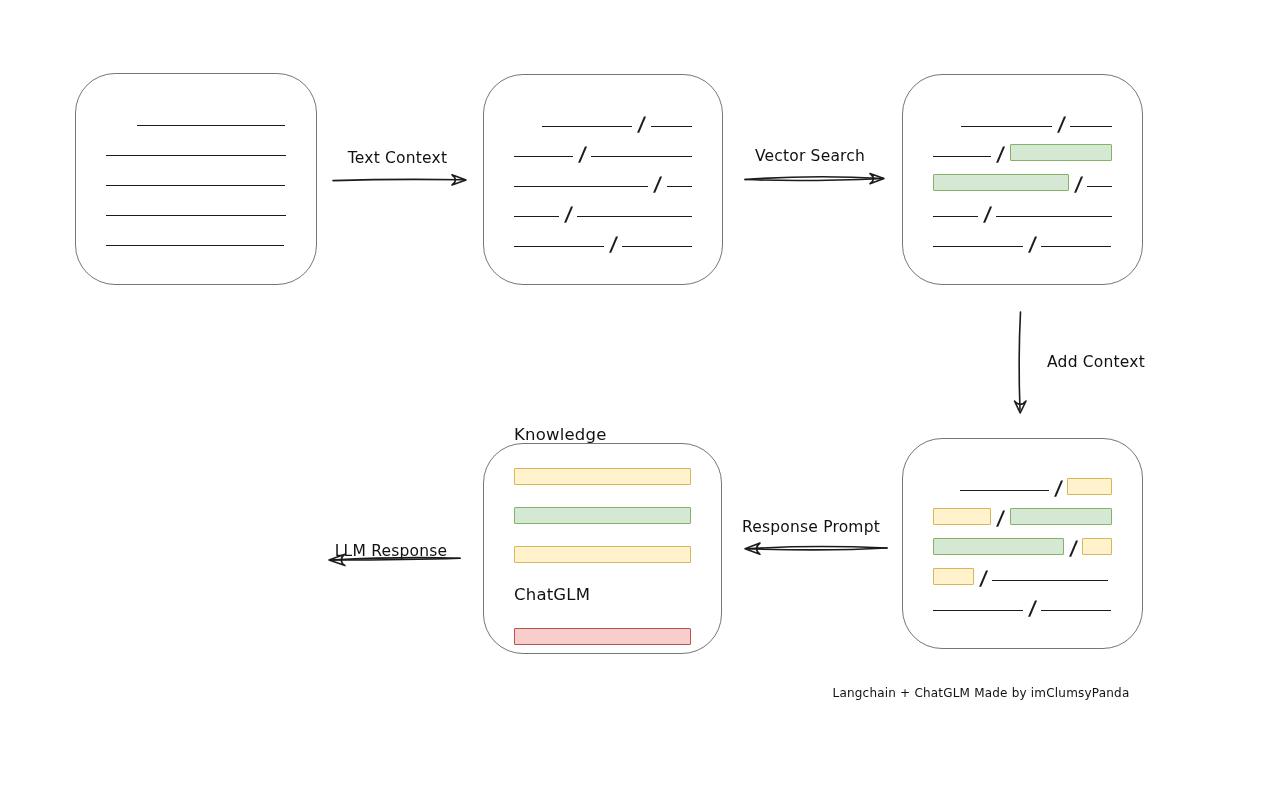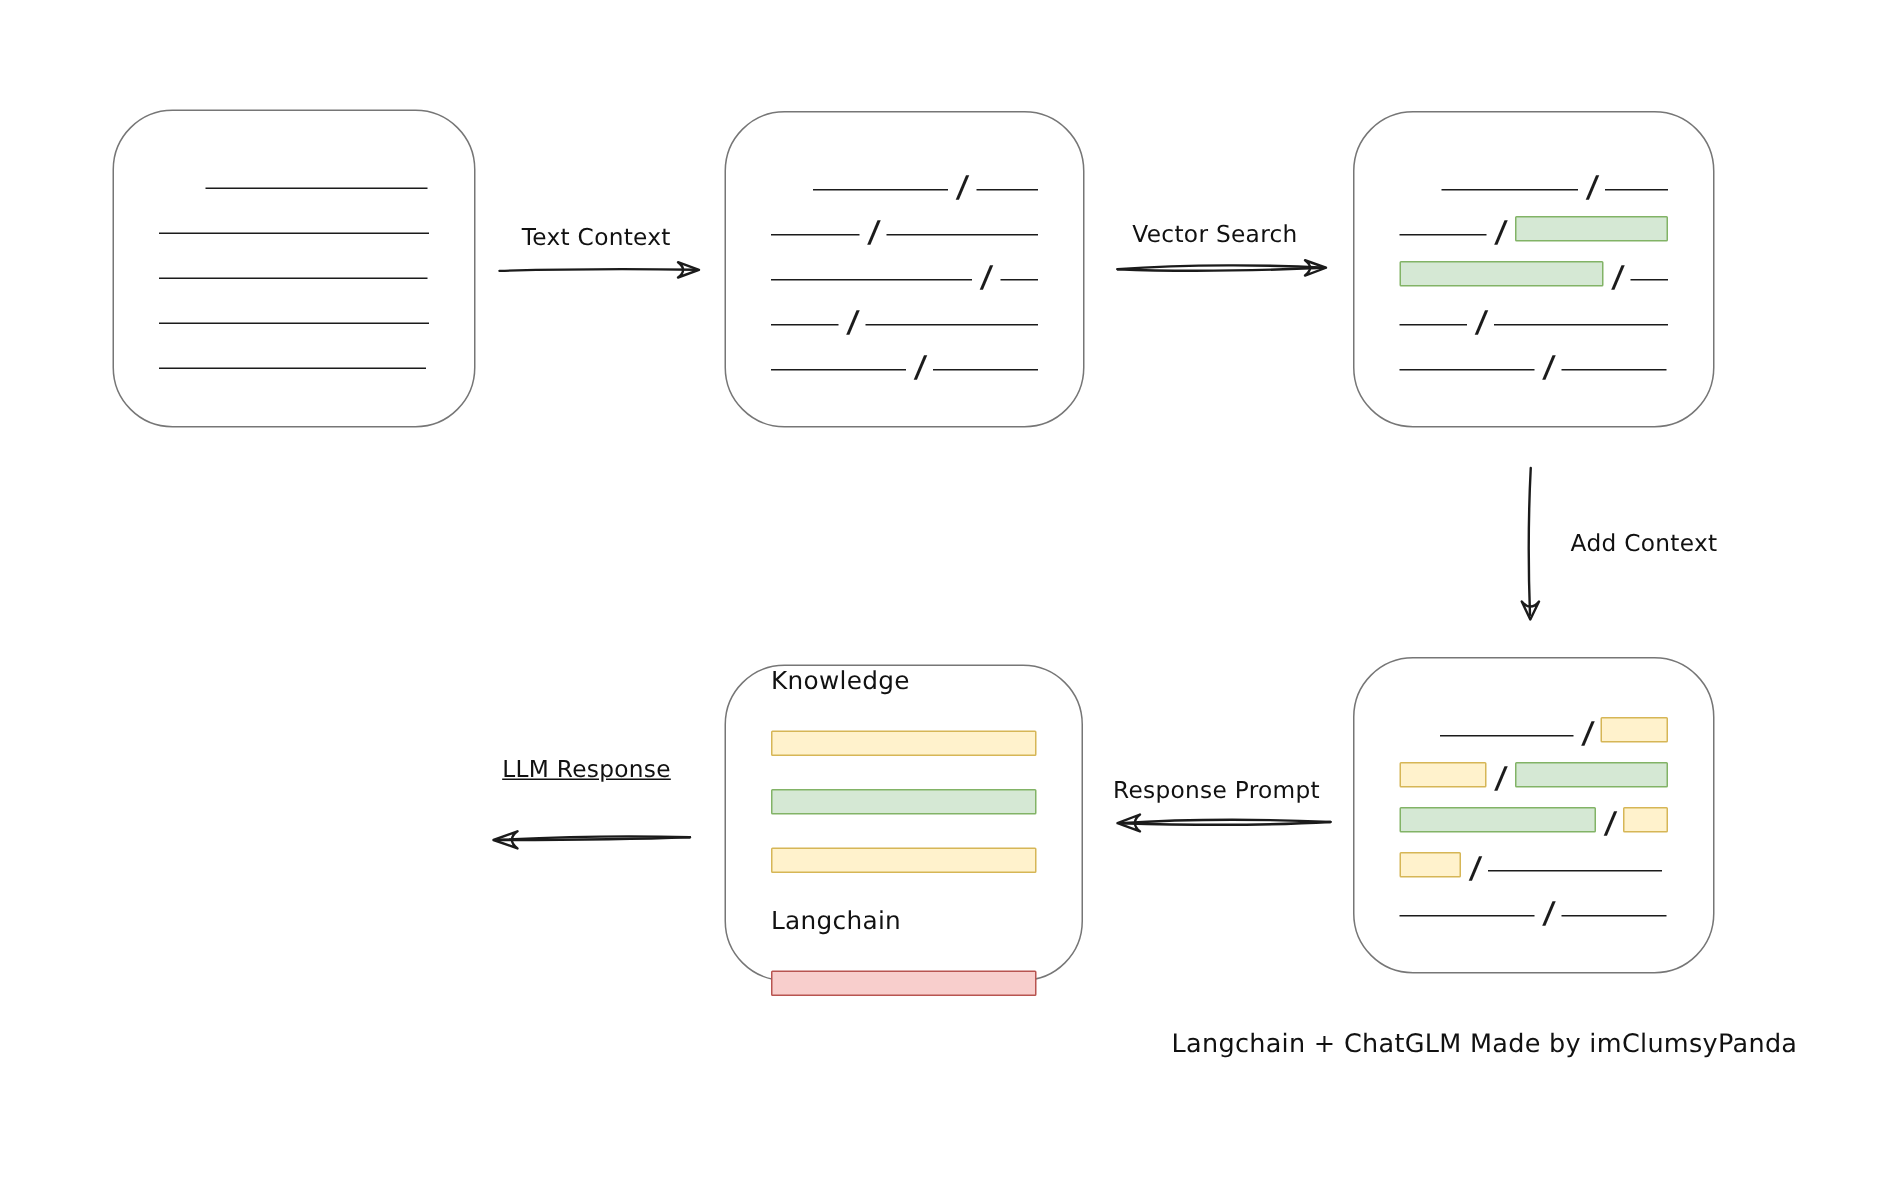--- a/index.html
+++ b/index.html
@@ -16,21 +16,21 @@
     position:absolute; box-sizing:border-box;
     border:1.4px solid var(--box-border,#767676);
     border-radius:40px; background:#ffffff;
   }
   .rows {
     position:absolute; inset:0; display:flex; flex-direction:column;
     justify-content:center; align-items:flex-start;
     padding:10px 30px; gap:12px; box-sizing:border-box;
   }
   .rows.rows-top { justify-content:flex-start; padding-top:24px; }
-  .rows.rows-prompt { gap:24px; padding-top:19px; justify-content:center; }
+  .rows.rows-prompt { gap:24px; padding-top:19px; justify-content:flex-end; }
   .row { display:flex; align-items:flex-end; height:18px; width:100%; }
   .row.label-row { height:20px; align-items:flex-start; }
   .seg-indent { display:inline-block; }
   .seg-line {
     display:inline-block; height:0; border-bottom:1.6px solid var(--stroke,#1b1b1b);
     margin-bottom:2px;
   }
   .seg-slash {
     font-size:20px; line-height:16px; margin:0 5px -3px 6px;
     color:var(--stroke,#1b1b1b); font-weight:bold; transform:skewX(-6deg);
@@ -48,21 +48,21 @@
   .arrow { position:absolute; overflow:visible; }
   .arrow path {
     stroke:var(--stroke,#1b1b1b); fill:none; stroke-width:1.6;
     stroke-linecap:round; stroke-linejoin:round;
   }
   .arrow-label {
     position:absolute; font-size:15.5px; letter-spacing:.2px;
     color:#111; text-align:center; white-space:nowrap;
   }
   .caption {
-    position:absolute; font-size:17px; letter-spacing:.2px;
+    position:absolute; font-size:12px; letter-spacing:.2px;
     color:#111; text-align:center; white-space:nowrap;
   }
 </style>
 </head>
 <body>
 
 <div class="canvas">
 
   <div class="node" style="left:75px;top:73px;width:242px;height:212px">
     <div class="rows">
@@ -186,21 +186,21 @@
         <div class="row">
           <span class="seg-chunk chunk-yellow" style="width: 181px;"></span>
         </div>
         <div class="row">
           <span class="seg-chunk chunk-green" style="width: 179px;"></span>
         </div>
         <div class="row">
           <span class="seg-chunk chunk-yellow" style="width: 179px;"></span>
         </div>
         <div class="row label-row">
-          <span class="seg-label">Langchain</span>
+          <span class="seg-label">ChatGLM</span>
         </div>
         <div class="row">
           <span class="seg-chunk chunk-red" style="width: 180px;"></span>
         </div>
       </div>
   </div>
 
 
   <div class="arrow-label" style="left:315px;top:149px;width:165px;">Text Context</div>
   <svg class="arrow" style="left:331px;top:172px" width="140" height="16" viewBox="0 0 140 16">
@@ -221,21 +221,21 @@
     <path d="M3.5,91 L9.2,103 L15,91 C 11.3,95.5 7.2,95.5 3.5,91 Z"></path>
   </svg>
 
   <div class="arrow-label" style="left:731px;top:518px;width:160px;">Response Prompt</div>
   <svg class="arrow" style="left:737px;top:540px" width="152" height="18" viewBox="0 0 152 18">
     <path d="M150,8 C 100,5.8 50,6.2 10,8.8"></path>
     <path d="M150,8 C 100,10.8 50,10 10,8.8"></path>
     <path d="M23,3 L8,8.8 L23,14.3 C 18.4,10.8 18.4,6.6 23,3 Z"></path>
   </svg>
 
-  <div class="arrow-label" style="left:311px;top:504px;width:160px;text-decoration:underline;">LLM Response</div>
+  <div class="arrow-label" style="left:311px;top:542px;width:160px;">LLM Response</div>
   <svg class="arrow" style="left:320px;top:551px" width="142" height="18" viewBox="0 0 142 18">
     <path d="M140,7.2 C 95,5.8 50,7 12,9"></path>
     <path d="M140,7.2 C 95,8.8 55,9 12,9"></path>
     <path d="M25,3.2 L9,9 L25,14.6 C 20,11 20,6.8 25,3.2 Z"></path>
   </svg>
 
   <div class="caption" style="left:781px;top:686px;width:400px;">Langchain + ChatGLM Made by imClumsyPanda</div>
 
 </div>
 

